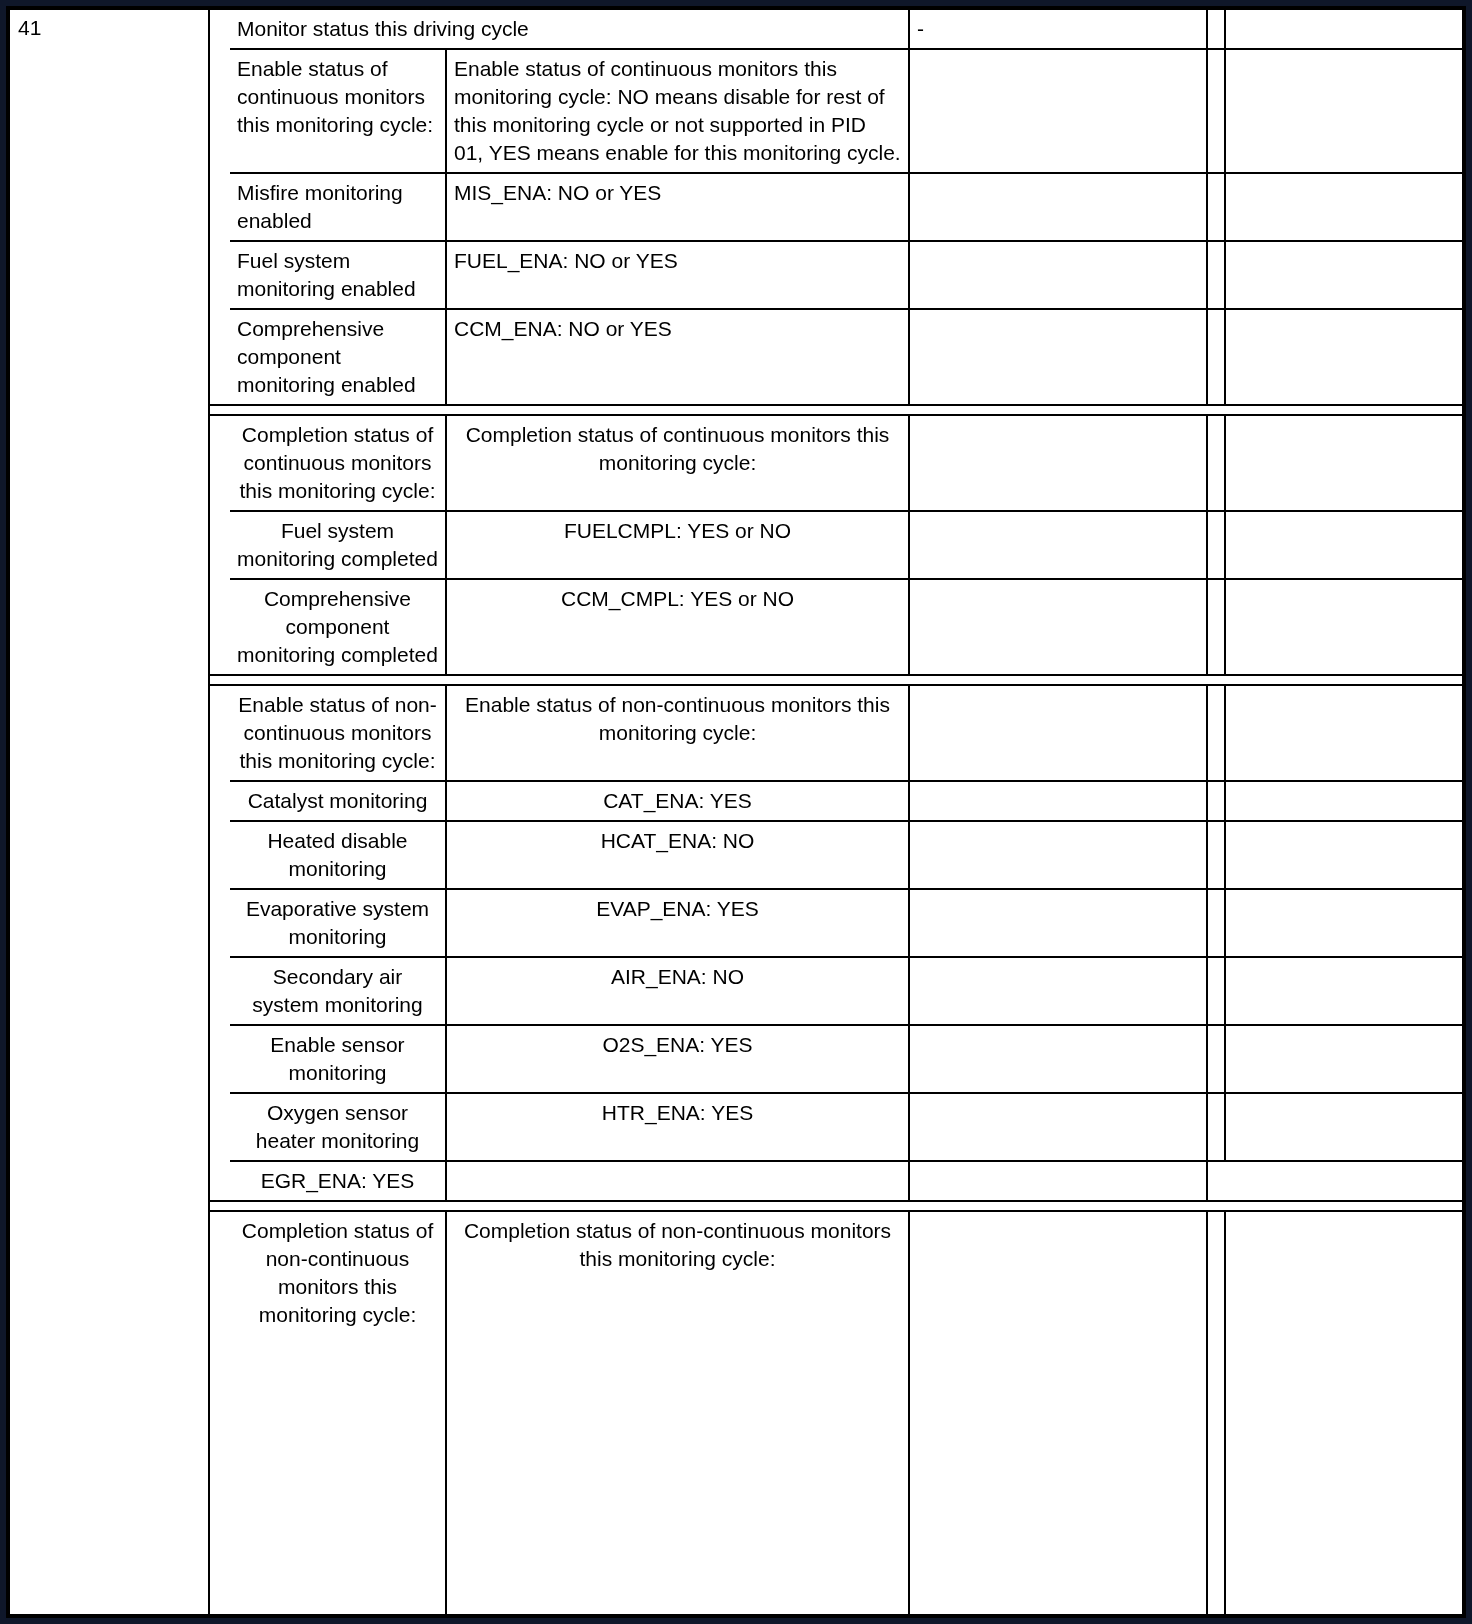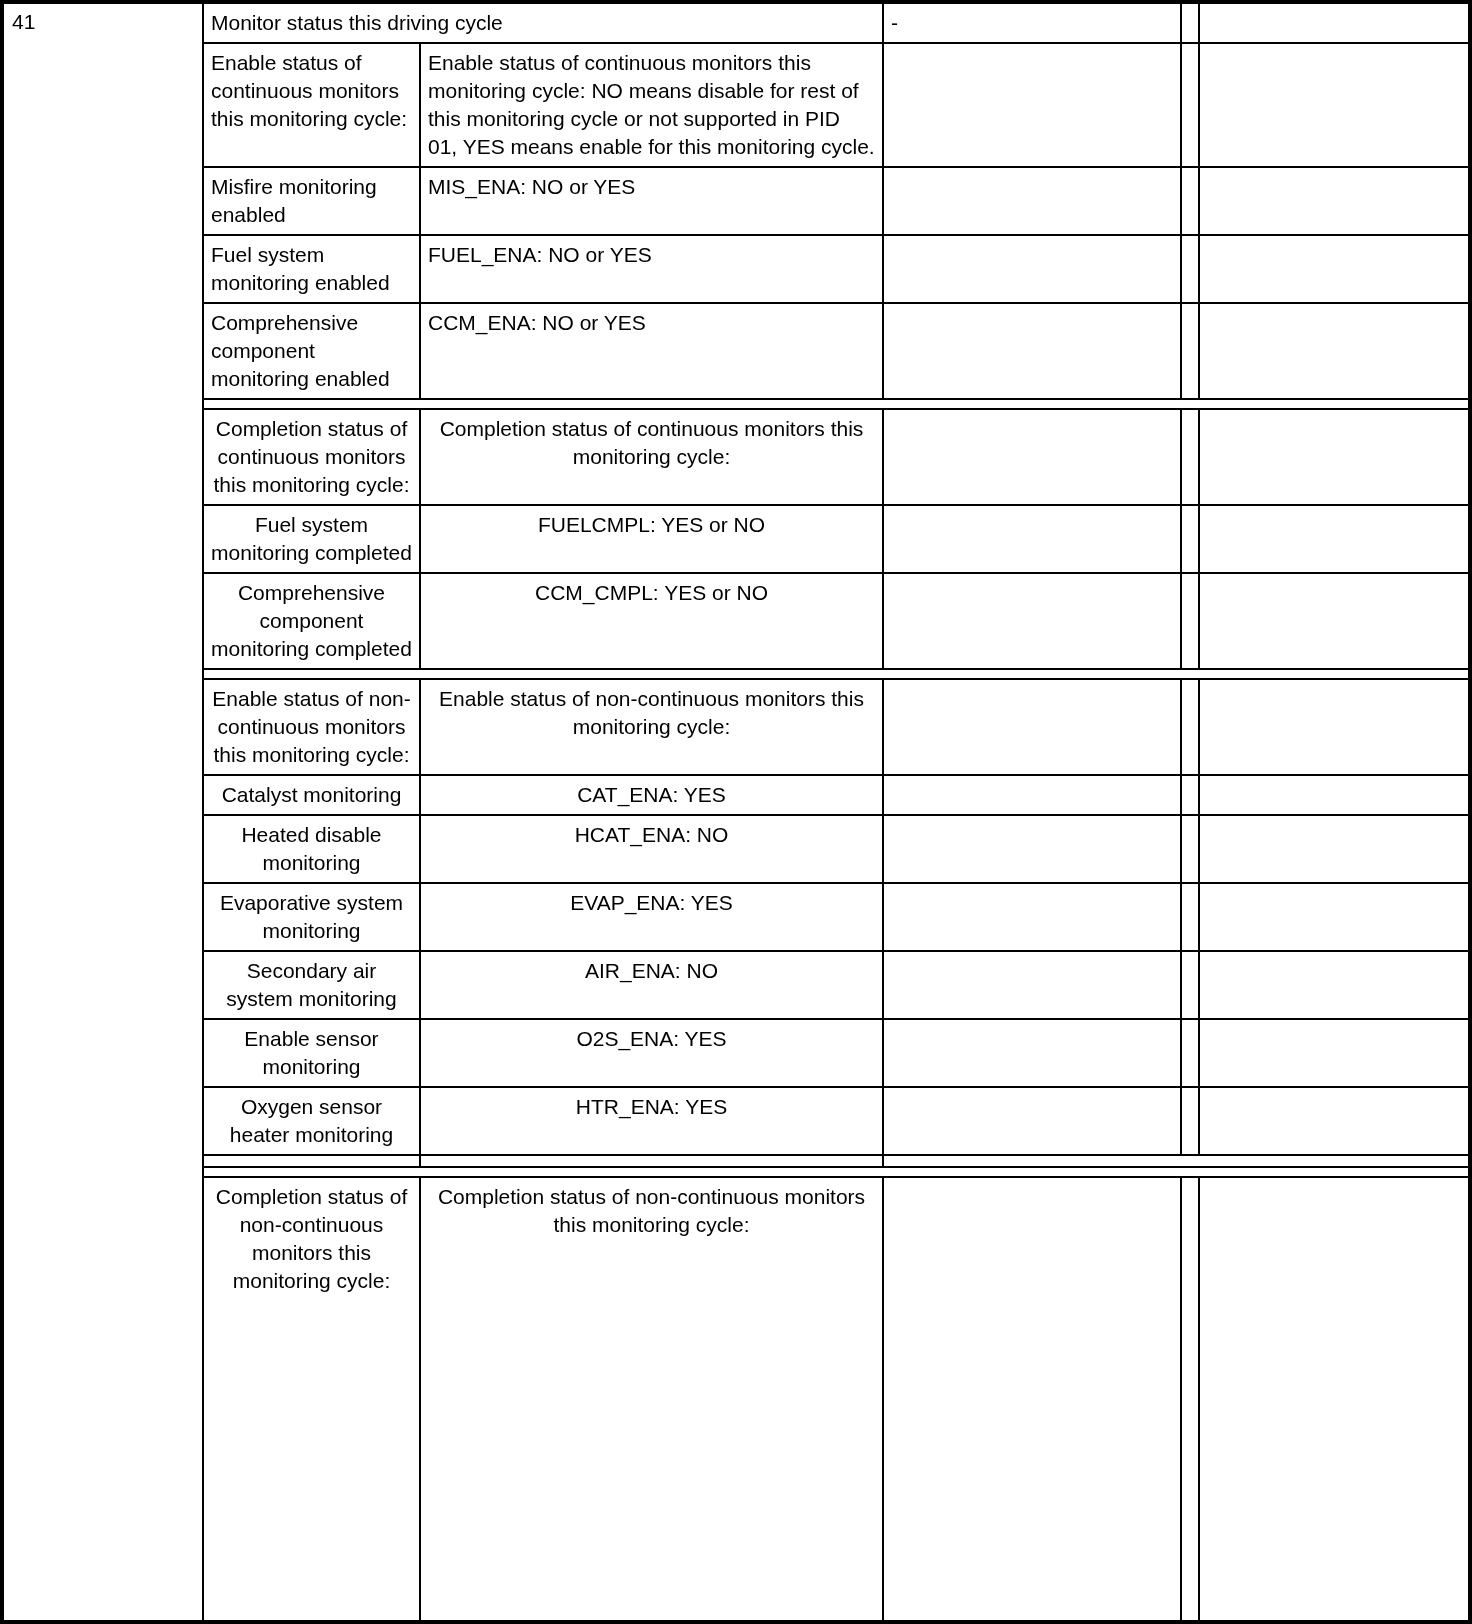--- a/index.html
+++ b/index.html
@@ -4,20 +4,21 @@
 <style>
   * { box-sizing: border-box; }
   html, body { margin: 0; padding: 0; background: #ffffff; }
   body {
     font-family: "Liberation Sans", "DejaVu Sans", sans-serif;
     color: #000;
   }
   .page {
     width: 1472px;
     height: 1624px;
+    padding: 6px;
     background: #0f172a;
   }
   .doc-table {
     display: flex;
     width: 100%;
     height: 100%;
     border: 4px solid #000;
     background: #fff;
   }
   .num-col {
@@ -40,20 +41,21 @@
     border-bottom: none;
     flex: 1;
     display: flex;
     flex-direction: column;
   }
   .section:last-child .row:last-child { flex: 1; }
   .row {
     display: grid;
     grid-template-columns: 215px 463px 298px 18px 1fr;
     background: #fff;
+    margin-left: 20px;
   }
   .row.header-row {
     grid-template-columns: 678px 298px 18px 1fr;
   }
   .row + .row { border-top: 2px solid #000; }
   .cell {
     padding: 5px 7px;
     font-size: 21px;
     line-height: 28px;
     overflow: hidden;
@@ -172,20 +174,21 @@
     <div class="cell"></div>
   </div>
           <div class="row">
     <div class="cell">Oxygen sensor heater monitoring</div>
     <div class="cell">HTR_ENA: YES</div>
     <div class="cell"></div>
     <div class="cell"></div>
     <div class="cell"></div>
   </div>
           <div class="row">
+    <div class="cell">EGR_ENA: YES</div>
     <div class="cell"></div>
     <div class="cell"></div>
     <div class="cell"></div>
   </div>
         </div>
         <div class="section">
           <div class="row">
     <div class="cell">Completion status of non-continuous monitors this monitoring cycle:</div>
     <div class="cell">Completion status of non-continuous monitors this monitoring cycle:</div>
     <div class="cell"></div>

